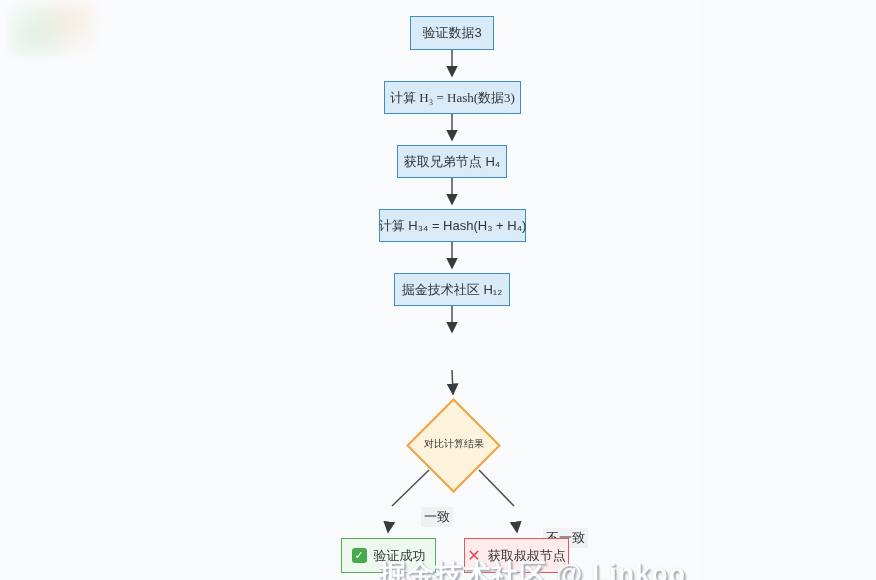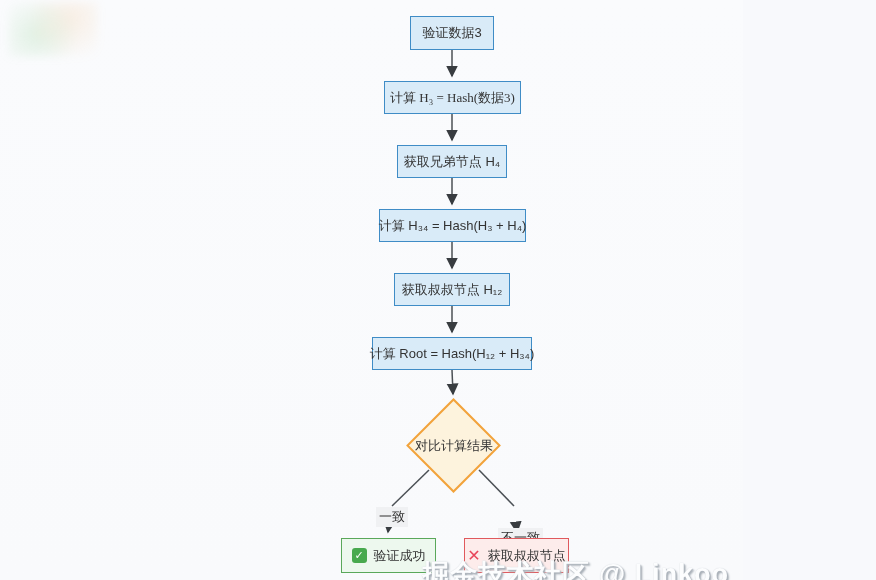--- a/index.html
+++ b/index.html
@@ -5,21 +5,20 @@
   html,body{margin:0;padding:0;}
   body{
     font-family:"Liberation Sans","DejaVu Sans",sans-serif;
     background:#f8f9fc;
   }
   .canvas{
     position:relative;
     width:700px;height:580px;
     background:linear-gradient(180deg,#fafbfd 0%,#f9fafc 100%);
     overflow:hidden;
-    padding-left:43px;
   }
   .blur-blob{
     position:absolute;left:8px;top:2px;width:90px;height:55px;
     background:
       radial-gradient(circle at 30% 60%,rgba(120,200,120,.18),transparent 60%),
       radial-gradient(circle at 70% 30%,rgba(240,170,90,.15),transparent 60%);
     filter:blur(4px);
     pointer-events:none;
   }
   svg.edges{position:absolute;left:0;top:0;}
@@ -37,30 +36,31 @@
     box-sizing:border-box;
     width:67px;height:67px;
     transform:rotate(45deg);
     background:#fdf3dd;
     border:2px solid #f2a33c;
   }
   .diamond-label{
     position:absolute;
     width:130px;
     text-align:center;
-    font-size:13px;color:#333;
+    font-size:10px;color:#333;
     white-space:nowrap;
   }
   .edge-label{
     position:absolute;
     background:#f0f1f3;
     color:#333;
     font-size:13px;
     padding:1px 3px;
     white-space:nowrap;
+    margin-left:45px;
   }
   .node.result-success{background:#edf8ee;border-color:#5aa85a;}
   .node.result-error{background:#fdeceb;border-color:#e0595d;}
   .check-icon{
     display:inline-flex;align-items:center;justify-content:center;
     width:15px;height:15px;
     background:#48a94e;border-radius:3px;
     color:#fff;font-size:11px;font-weight:bold;
     margin-right:7px;
   }
@@ -107,23 +107,22 @@
   </svg>
 
   <div class="node" style="left:410px;top:16px;width:84px;height:34px;">验证数据3</div>
 
   <div class="node" style="left:384px;top:81px;width:137px;height:33px;font-family:Liberation Serif, serif;">计算 H₃ = Hash(数据3)</div>
 
   <div class="node" style="left:379px;top:209px;width:147px;height:33px;">计算 H₃₄ = Hash(H₃ + H₄)</div>
 
   <div class="node" style="left:397px;top:145px;width:110px;height:33px;">获取兄弟节点 H₄</div>
 
-  <div class="node" style="left:394px;top:273px;width:116px;height:33px;">获取叔叔节点 H₁₂</div>
+  <div class="node" style="left:394px;top:273px;width:116px;height:33px;">掘金技术社区 H₁₂</div>
 
-  <div class="node" style="left:372px;top:337px;width:160px;height:33px;">计算 Root = Hash(H₁₂ + H₃₄)</div>
 
   <div class="diamond-shape" style="left:420px;top:412px;"></div>
   <div class="diamond-label" style="left:389px;top:437px;">对比计算结果</div>
 
   <div class="edge-label" style="left:376px;top:507px;">一致</div>
 
   <div class="edge-label" style="left:498px;top:528px;">不一致</div>
 
   <div class="node result-success" style="left:341px;top:538px;width:95px;height:35px;">
     <span class="check-icon">✓</span>

